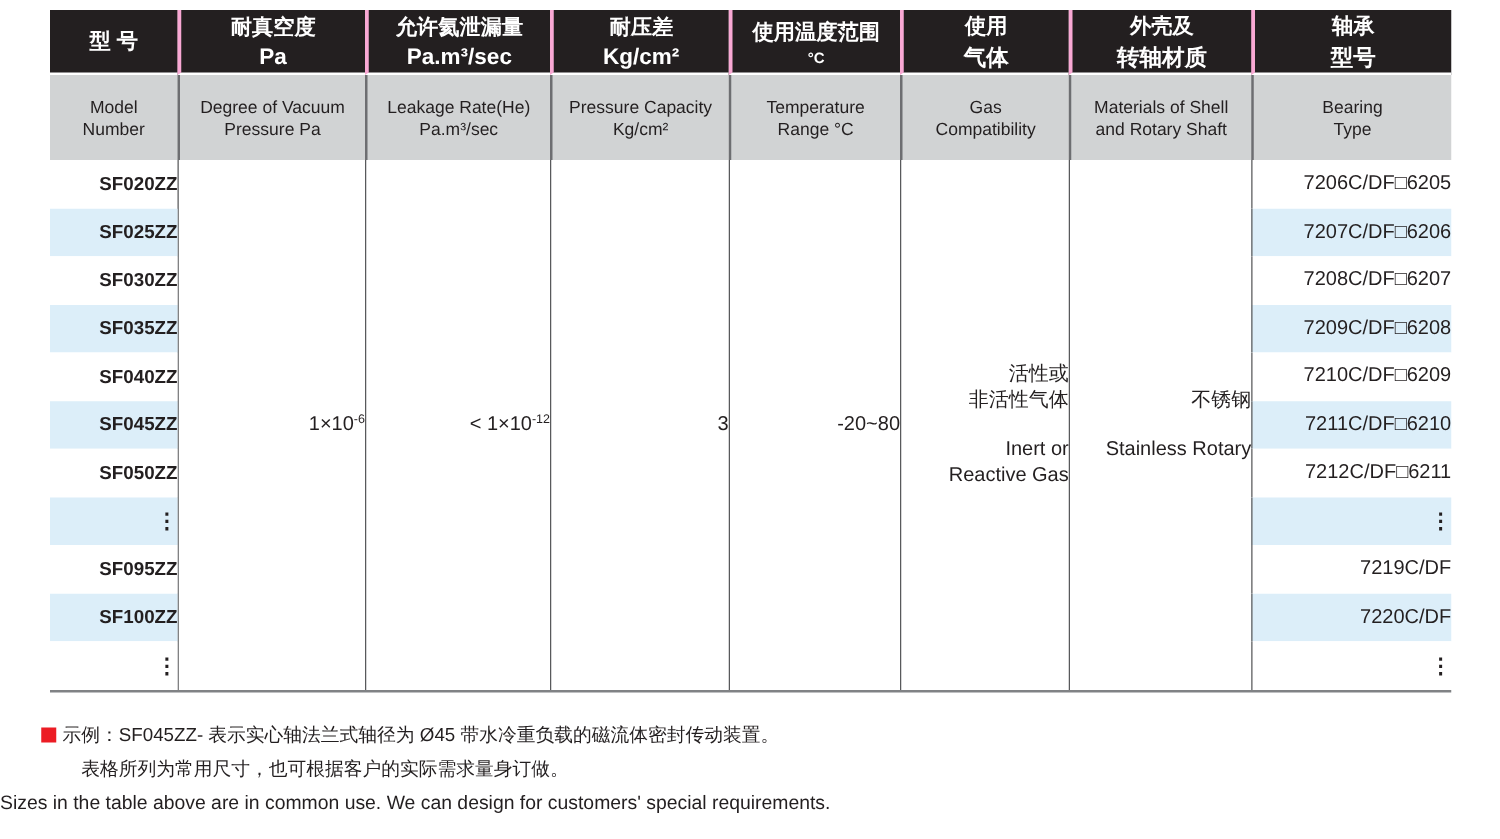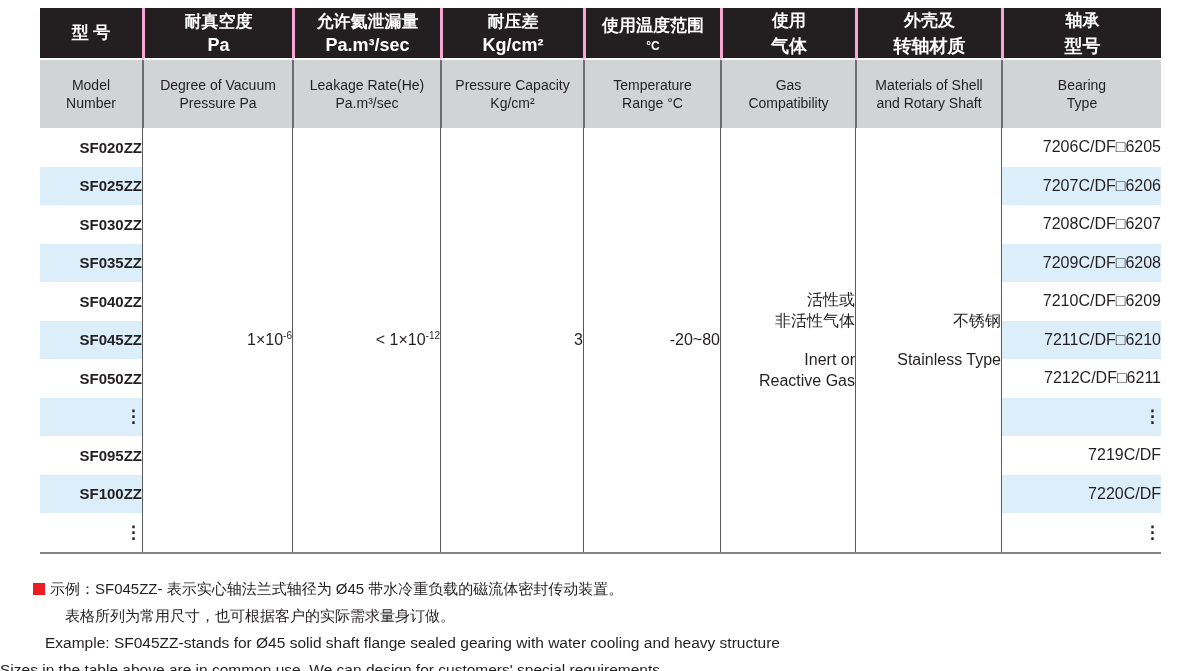--- a/index.html
+++ b/index.html
@@ -160,21 +160,21 @@
         <td class="val-cell" rowspan="11">
           <div>活性或</div>
           <div>非活性气体</div>
           <div class="gap"></div>
           <div>Inert or</div>
           <div>Reactive Gas</div>
         </td>
         <td class="val-cell" rowspan="11">
           <div>不锈钢</div>
           <div class="gap"></div>
-          <div>Stainless Type</div>
+          <div>Stainless Rotary</div>
         </td>
         <td class="bearing-cell">7206C/DF□6205</td>
       </tr>
       <tr>
         <td class="model-cell">SF025ZZ</td>
         <td class="bearing-cell">7207C/DF□6206</td>
       </tr>
       <tr>
         <td class="model-cell">SF030ZZ</td>
         <td class="bearing-cell">7208C/DF□6207</td>
@@ -210,17 +210,16 @@
       <tr>
         <td class="model-cell dots">⋮</td>
         <td class="bearing-cell dots">⋮</td>
       </tr>
     </tbody>
   </table>
 
   <div class="footer">
     <div class="fline zh1"><span class="red-sq"></span><span>示例：SF045ZZ- 表示实心轴法兰式轴径为 Ø45 带水冷重负载的磁流体密封传动装置。</span></div>
     <div class="fline zh2">表格所列为常用尺寸，也可根据客户的实际需求量身订做。</div>
-    <div class="fline en1">Example: SF045ZZ-stands for Ø45 solid shaft flange sealed gearing with water cooling and heavy structure</div>
     <div class="fline en2">Sizes in the table above are in common use. We can design for customers' special requirements.</div>
   </div>
 
 </div>
 
 </body></html>

